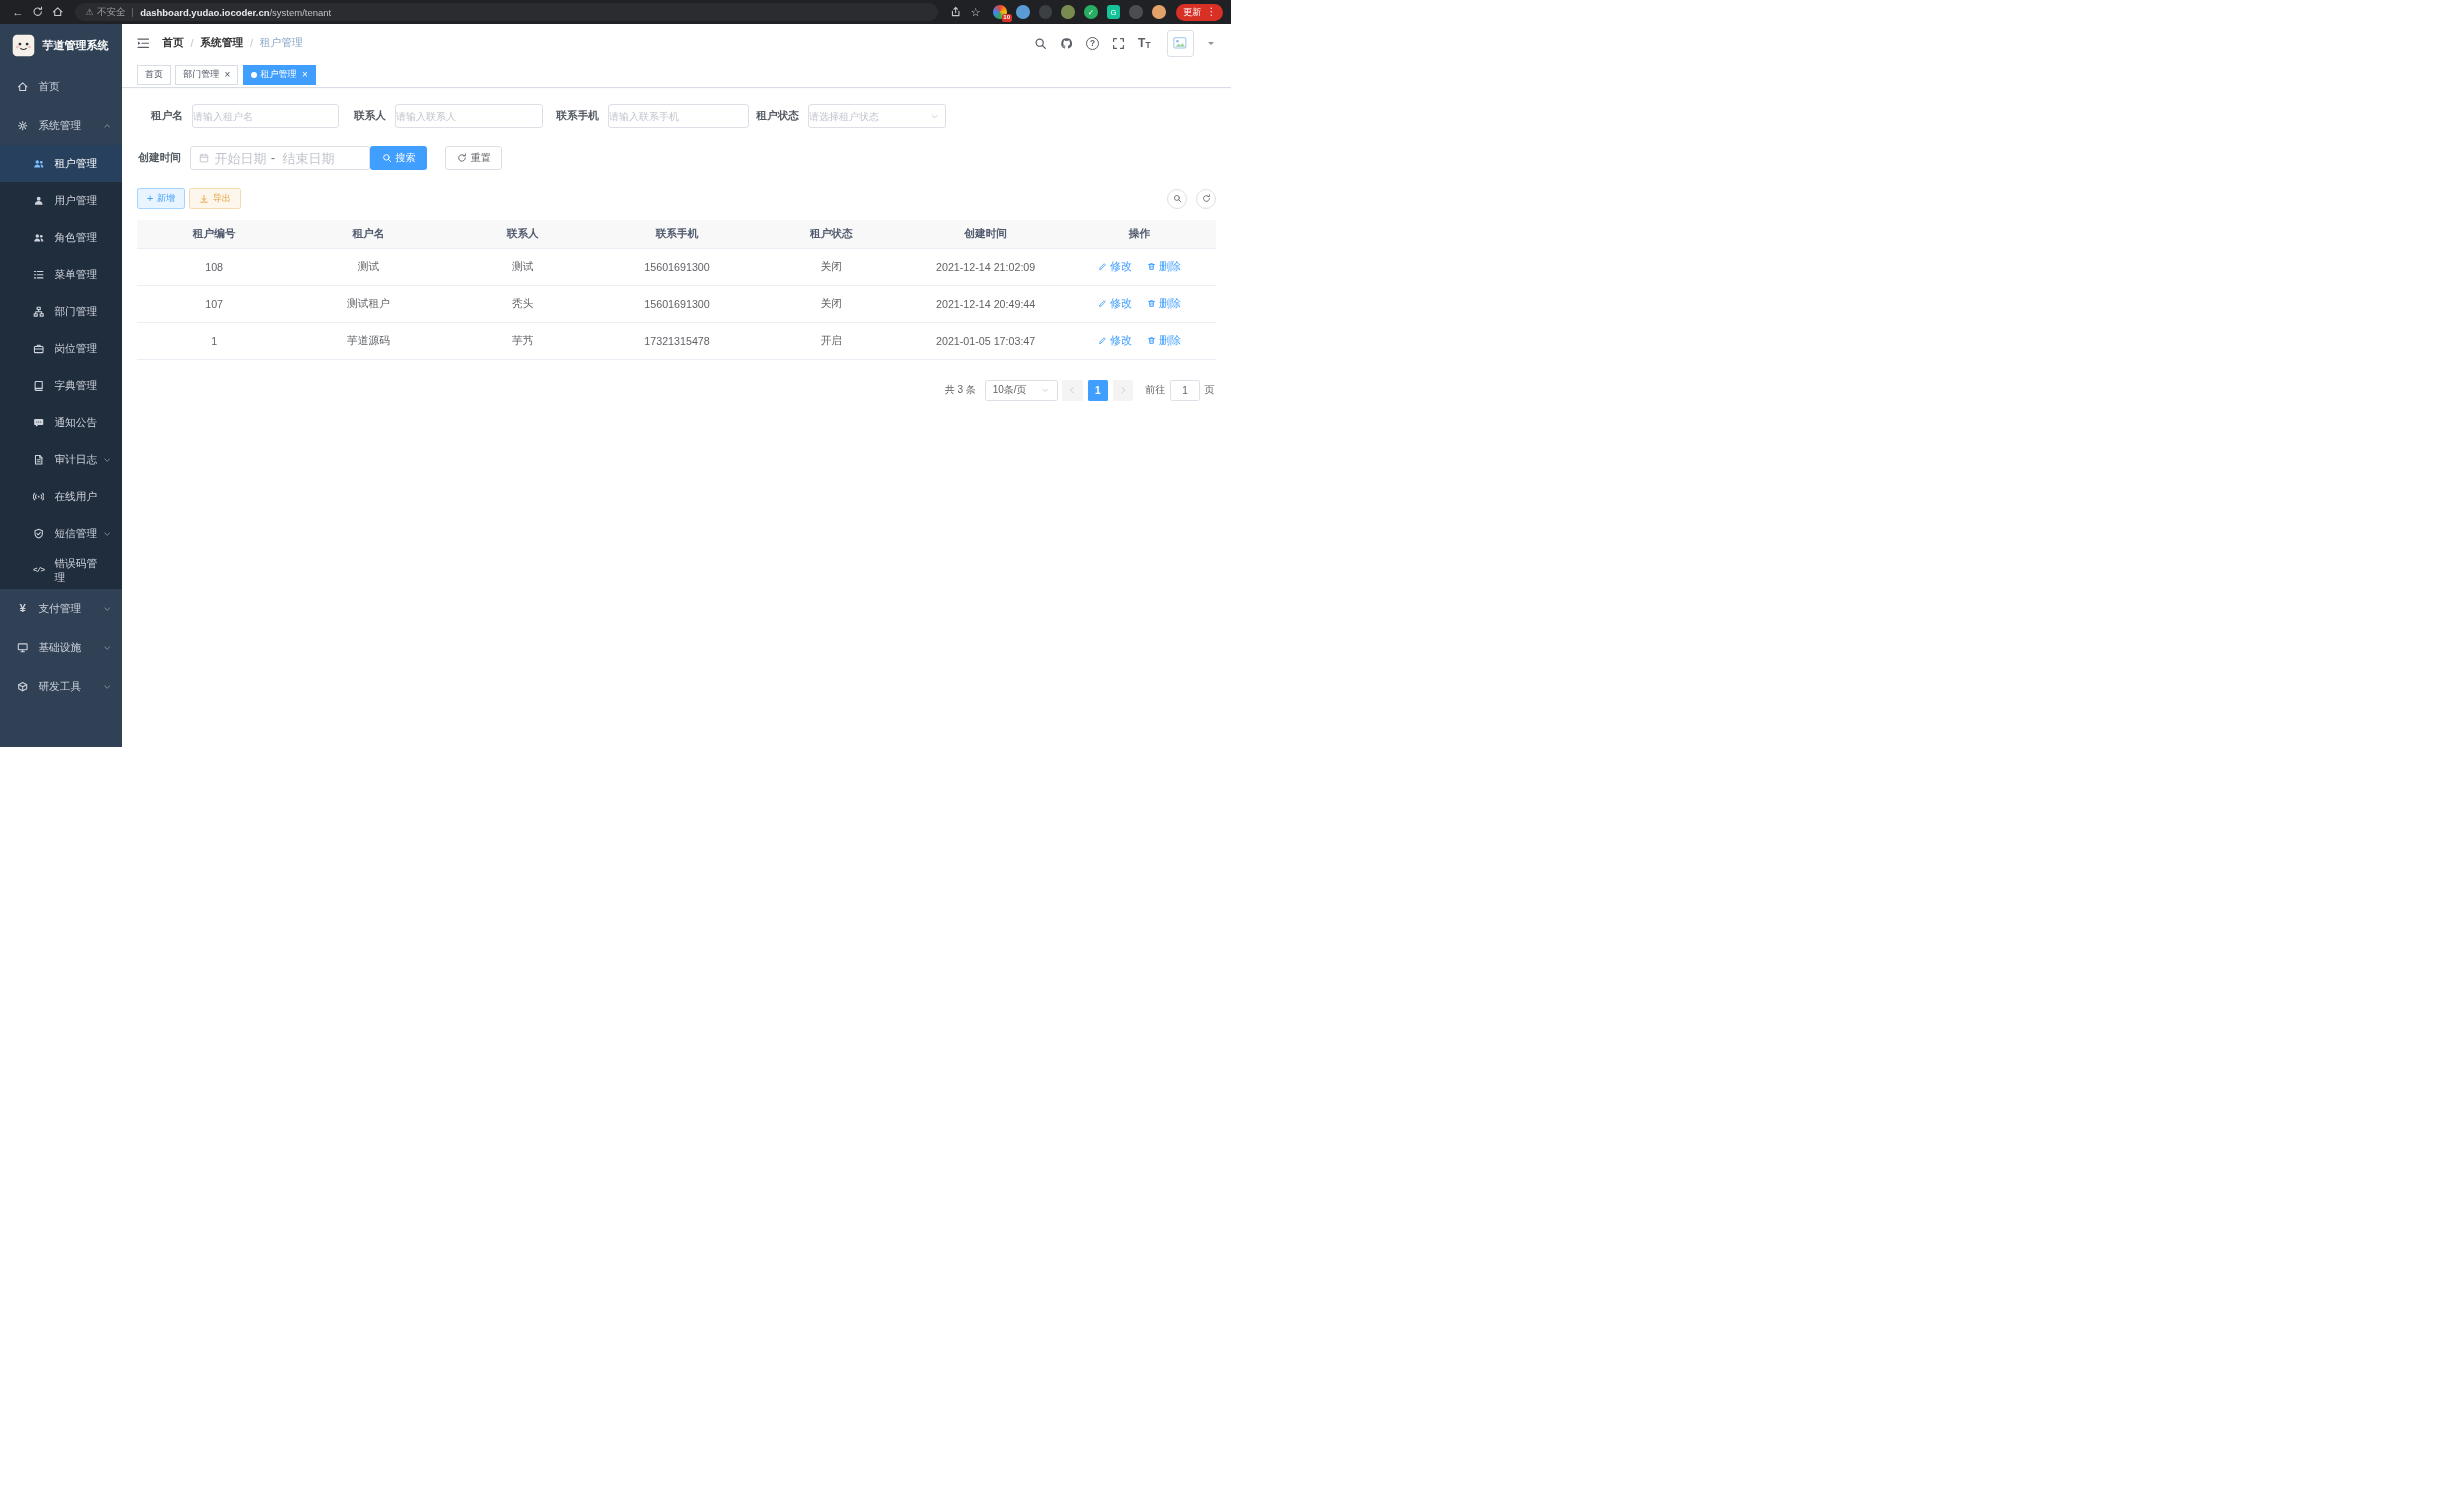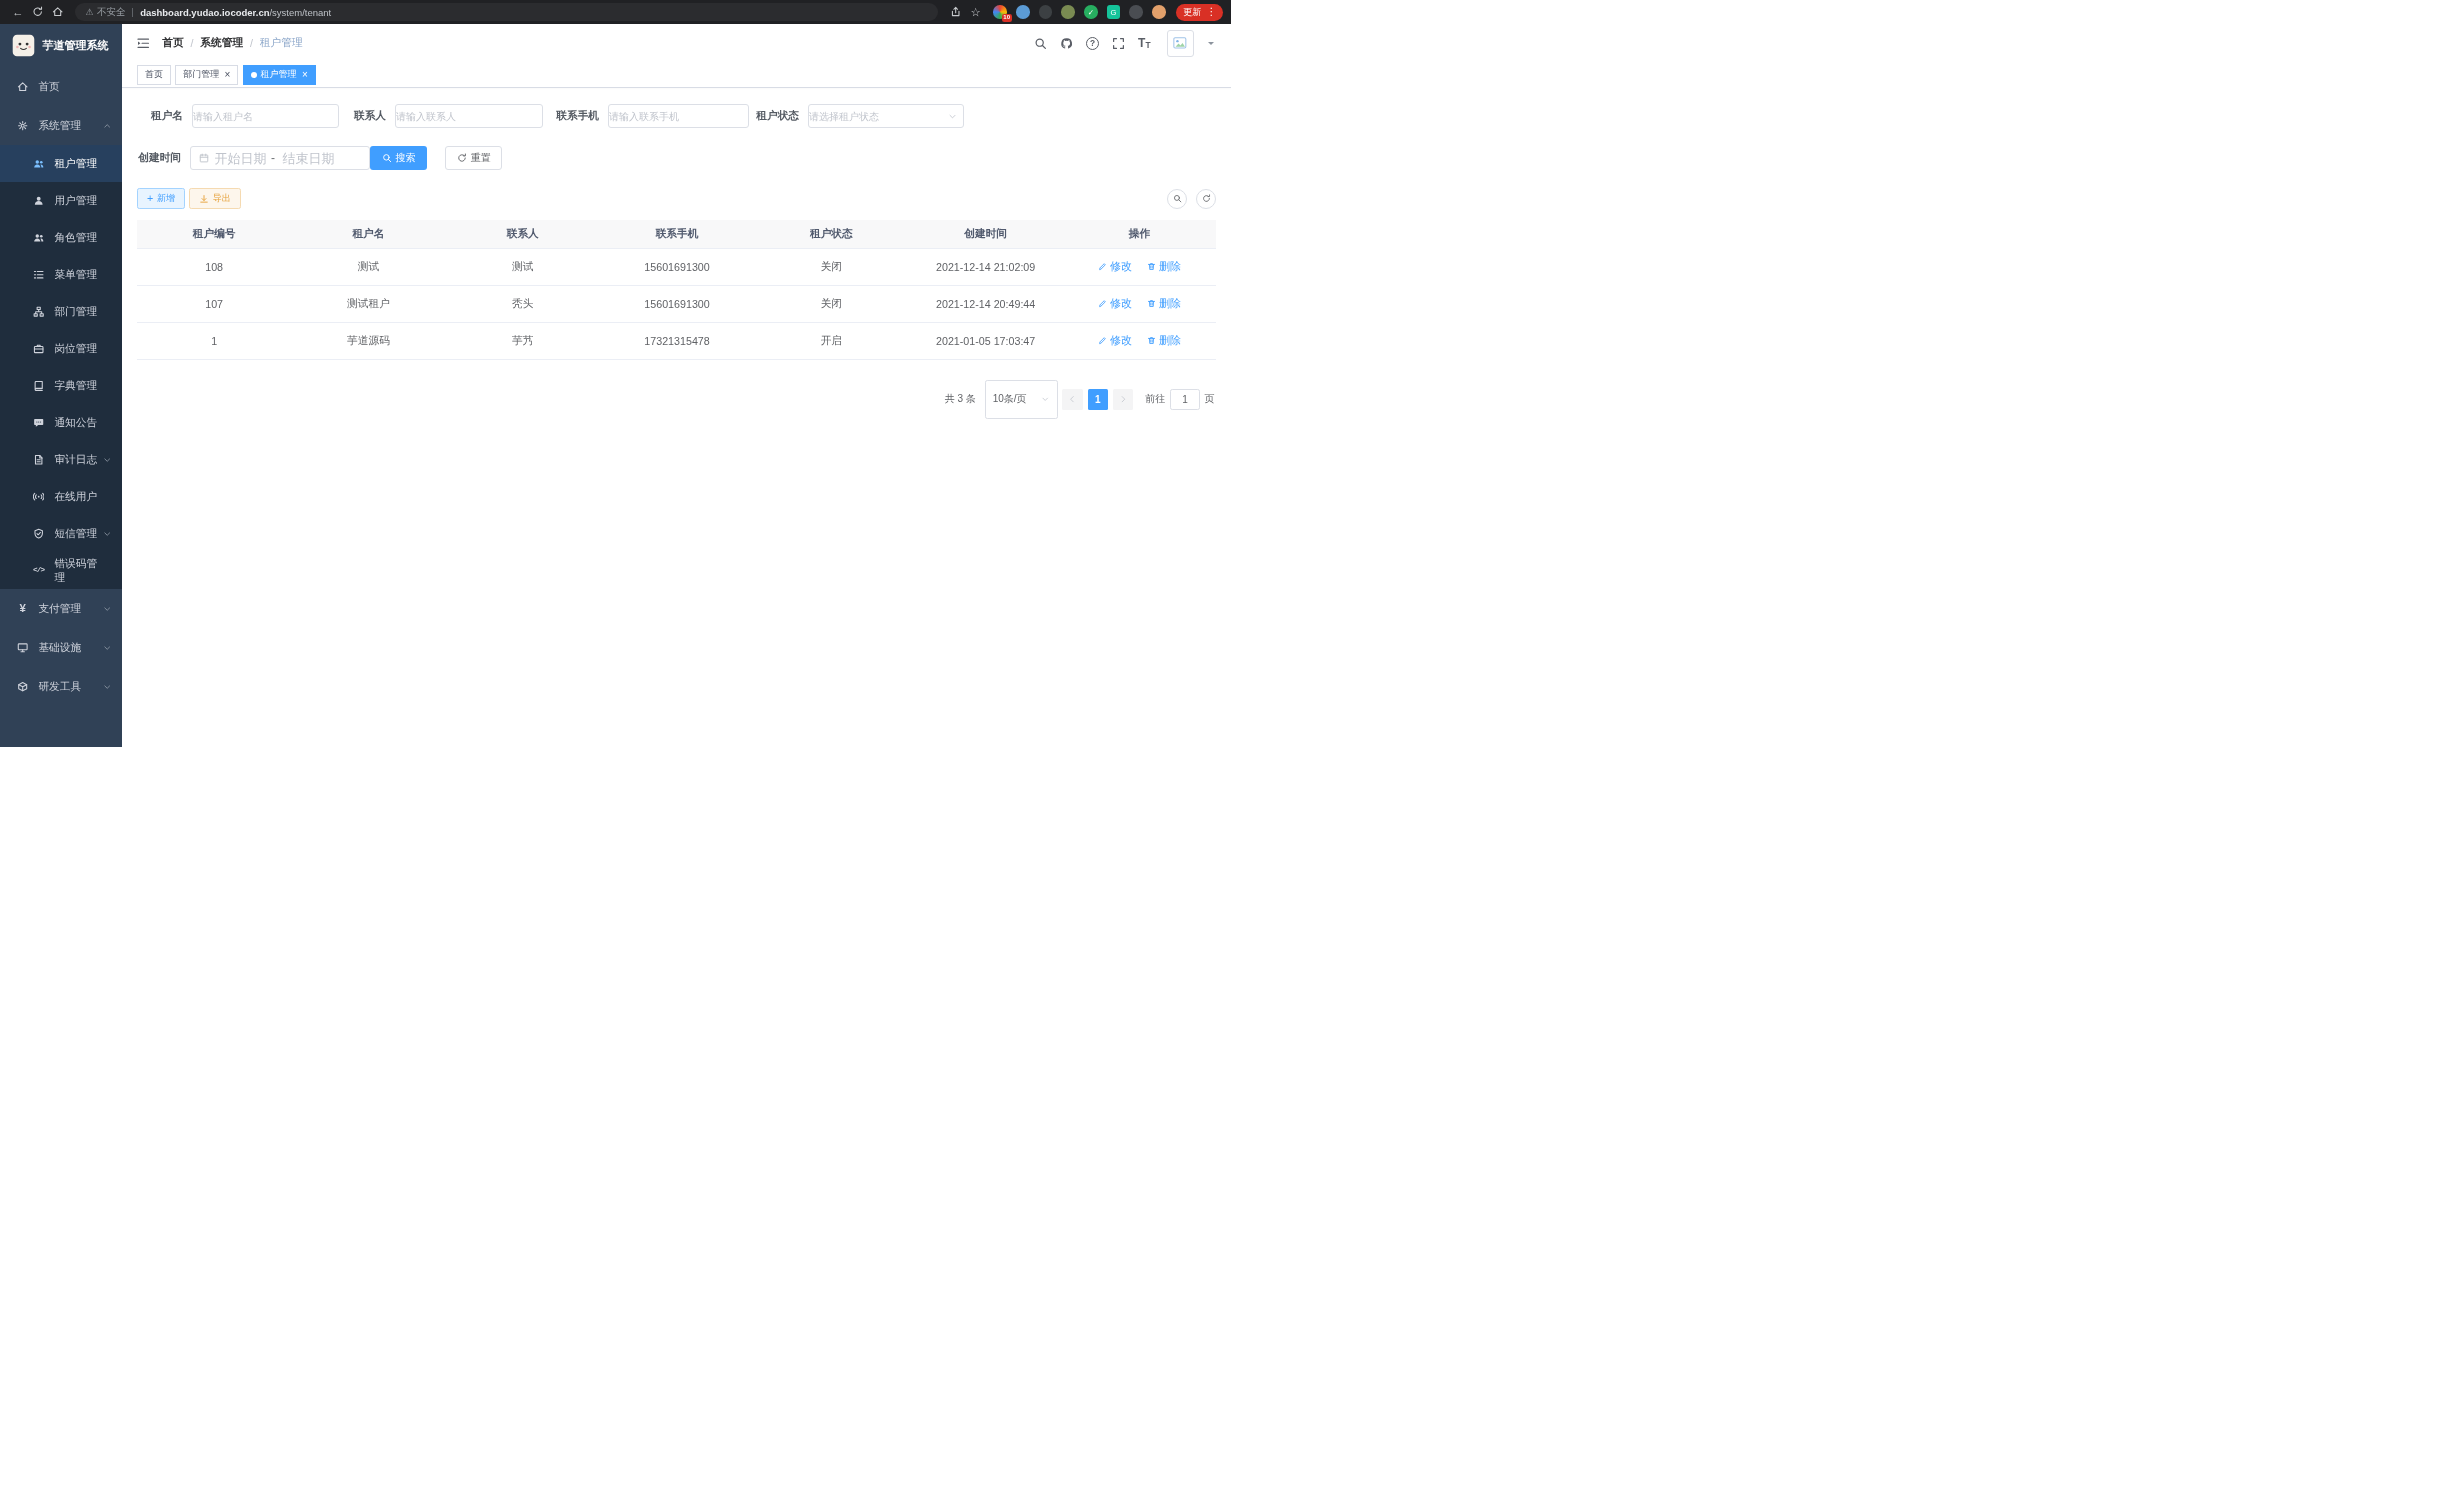--- a/index.html
+++ b/index.html
@@ -82,21 +82,21 @@
 
 
 .content{padding:16px 15px;flex:1;overflow:hidden}
 .frow{display:flex;align-items:center;margin-bottom:18px}
 .fitem{display:flex;align-items:center}
 .flabel{text-align:right;padding-right:9px;font-size:10.7px;font-weight:700;color:#555b63;flex-shrink:0}
 .lw1{width:55px}.lw2{width:56px}.lw3{width:65px}.lw4{width:59px}.lw5{width:53px}
 .finput{height:24px;border:0.8px solid #dcdfe6;border-radius:3px;padding:0 0;font-size:10px;color:#606266;background:#fff}
 .finput::placeholder{color:#c0c4cc}
 .iw1{width:147px}.iw2{width:148px}.iw3{width:141px}
-.fselect{position:relative;width:156px}
+.fselect{position:relative;width:138px}
 .fselect input{width:100%}
 .fselect .selchev{position:absolute;right:6.9px;top:7.6px;width:9px;height:9px;color:#c0c4cc}
 .dateRange{width:180px;height:24px;border:0.8px solid #dcdfe6;border-radius:3px;display:flex;align-items:center;padding:0 7.6px;gap:3px;color:#c0c4cc;background:#fff}
 .dateRange svg{width:10px;height:10px;flex-shrink:0}
 .dateRange input{border:none;width:55px;font-size:13px;color:#606266;text-align:right;background:transparent}
 .dateRange input::placeholder{color:#c0c4cc}
 .dsep{color:#6e7275;padding:0 1.5px}
 .btn{display:inline-flex;align-items:center;justify-content:center;gap:3.8px;border-radius:3px;font-size:10px;height:24px;padding:0 10.7px;border:0.8px solid transparent;cursor:pointer;background:#fff}
 .btn svg{width:10px;height:10px}
 .btn.primary{background:#409eff;color:#fff;}
@@ -113,21 +113,21 @@
 
 table.grid{width:100%;border-collapse:collapse;table-layout:fixed}
 .grid th{background:#f8f8f9;color:#515a6e;font-size:10.7px;font-weight:700;height:28px;text-align:center;border-bottom:0.8px solid #ebeef5}
 .grid td{height:37px;text-align:center;font-size:10.7px;color:#606266;border-bottom:0.8px solid #ebeef5;background:#fff}
 .op{color:#409eff;font-size:11px;display:inline-flex;align-items:center;gap:3px;margin:0 6px;cursor:pointer}
 .op svg{width:9px;height:9px}
 
 
 .pager{display:flex;align-items:center;justify-content:flex-end;margin-top:20px;font-size:10px;color:#606266}
 .total{margin-right:9px}
-.psize{width:73px;height:39px;border:0.8px solid #dcdfe6;border-radius:2.3px;display:flex;align-items:center;justify-content:space-between;padding:0 6.9px;color:#606266;cursor:pointer;background:#fff}
+.psize{width:73px;height:21px;border:0.8px solid #dcdfe6;border-radius:2.3px;display:flex;align-items:center;justify-content:space-between;padding:0 6.9px;color:#606266;cursor:pointer;background:#fff}
 .psize svg{width:8.4px;height:8.4px;color:#c0c4cc}
 .pbtn{min-width:20.6px;height:20.6px;border-radius:1.5px;background:#f4f4f5;display:flex;align-items:center;justify-content:center;color:#c0c4cc;margin-left:4.6px;cursor:pointer;font-size:10px}
 .pbtn svg{width:8.4px;height:8.4px}
 .pbtn.current{background:#409eff;color:#fff;font-weight:600}
 .goto-label{margin-left:12px}
 .goto-input{width:30px;height:21px;border:0.8px solid #dcdfe6;border-radius:2.3px;text-align:center;font-size:10px;color:#606266;margin:0 4.6px;background:#fff}
 .goto-suffix{margin-right:1.5px}
 </style>
 </head>
 <body>

